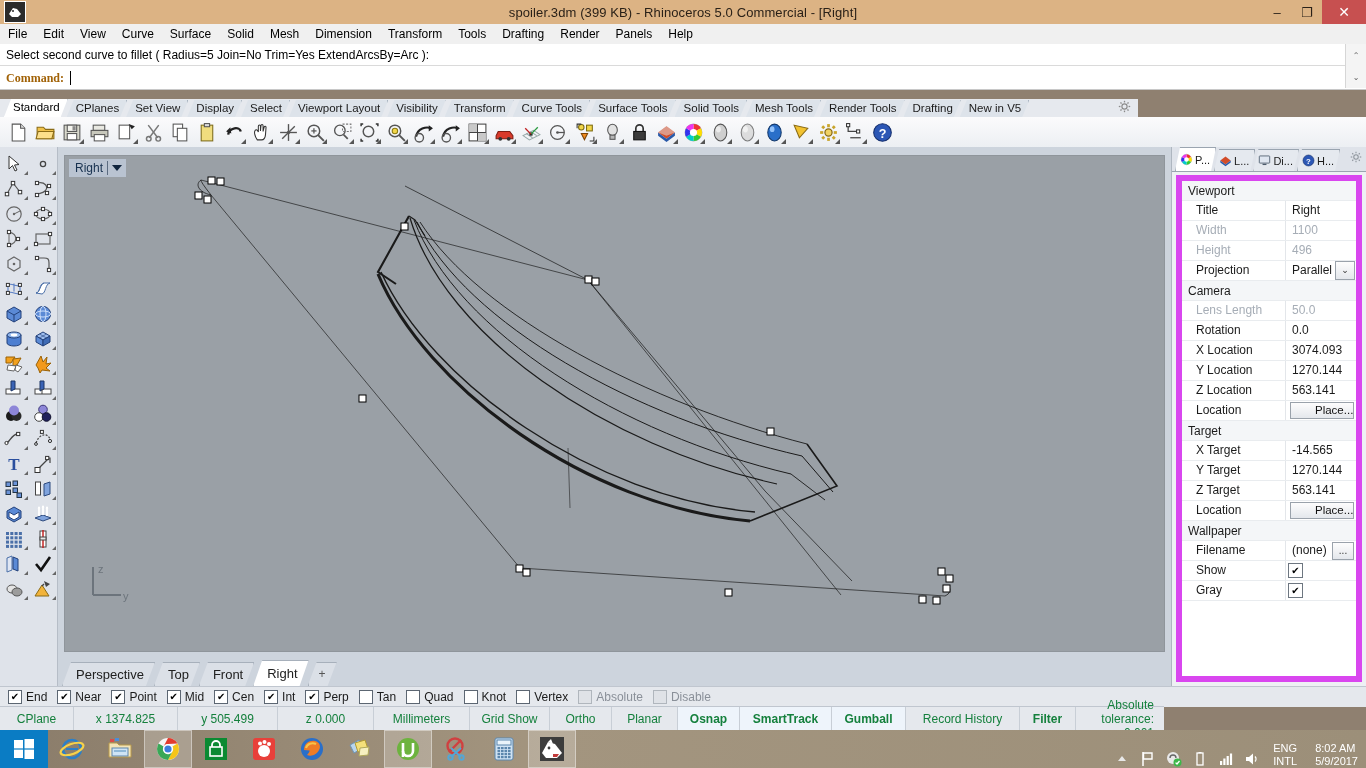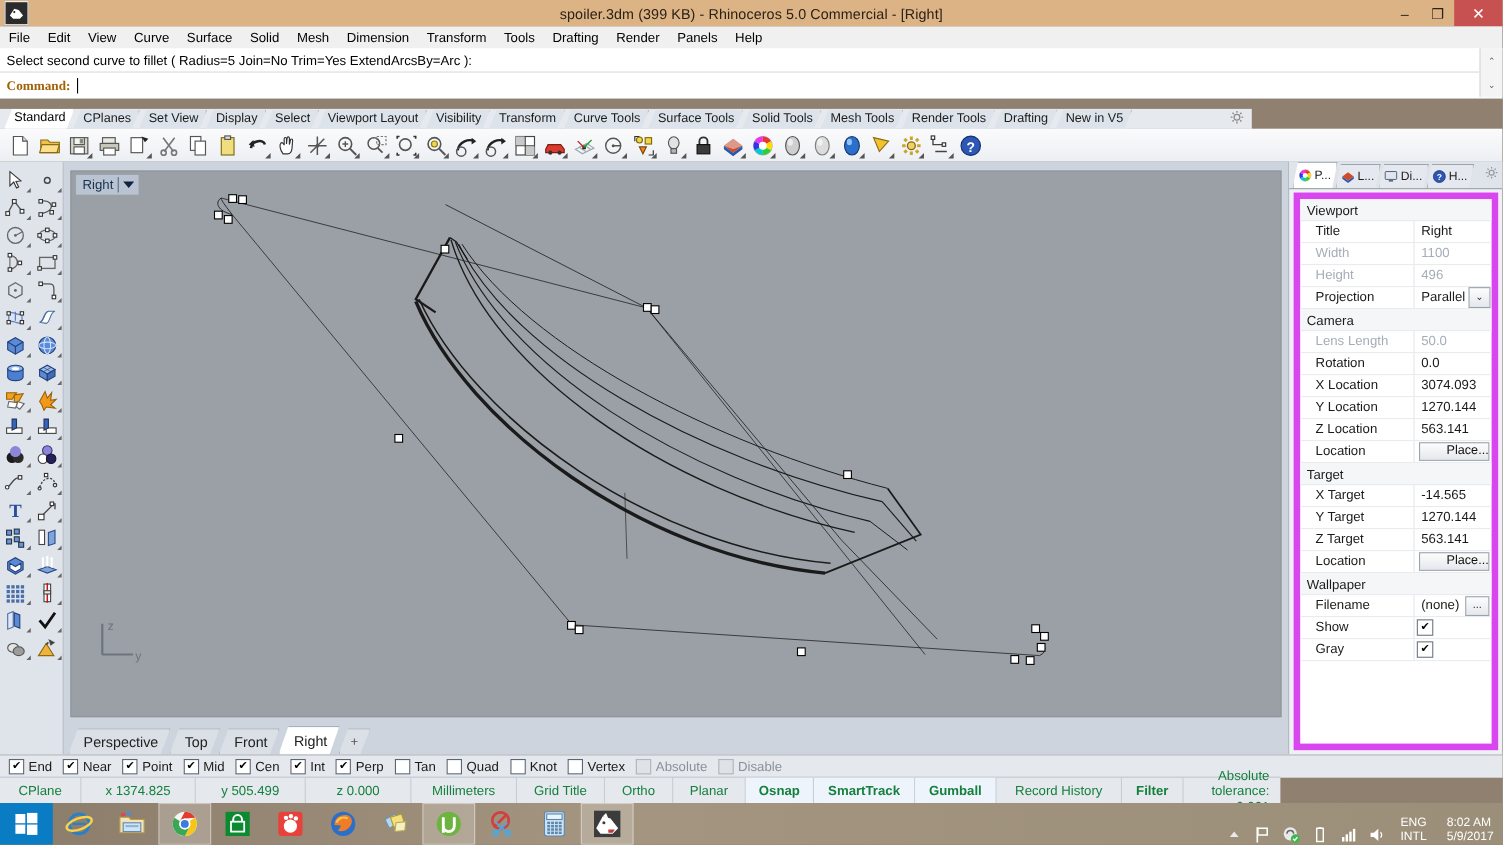--- a/index.html
+++ b/index.html
@@ -1284,21 +1284,21 @@
       </div>
     </div>
 
   <div class="statusbar">
     <div class="scell" style="width:74px">CPlane</div>
     <div class="scell" style="width:104px">x 1374.825</div>
     <div class="scell" style="width:100px">y 505.499</div>
     <div class="scell" style="width:96px">z 0.000</div>
     <div class="scell" style="width:96px">Millimeters</div>
     <div id="status-toggles" style="display:flex;height:24px;">
-        <div class="scell" style="width: 80px;">Grid Title</div>
+        <div class="scell" style="width: 80px;">Grid Show</div>
         <div class="scell" style="width: 62px;">Ortho</div>
         <div class="scell" style="width: 66px;">Planar</div>
         <div class="scell bold" style="width: 62px;">Osnap</div>
         <div class="scell bold" style="width: 92px;">SmartTrack</div>
         <div class="scell bold" style="width: 74px;">Gumball</div>
         <div class="scell" style="width: 114px;">Record History</div>
         <div class="scell" style="width: 56px; font-weight: bold;">Filter</div>
       </div>
     <div class="scell" style="flex:1;justify-content:flex-start;border-right:none">Absolute tolerance: 0.001</div>
   </div>

